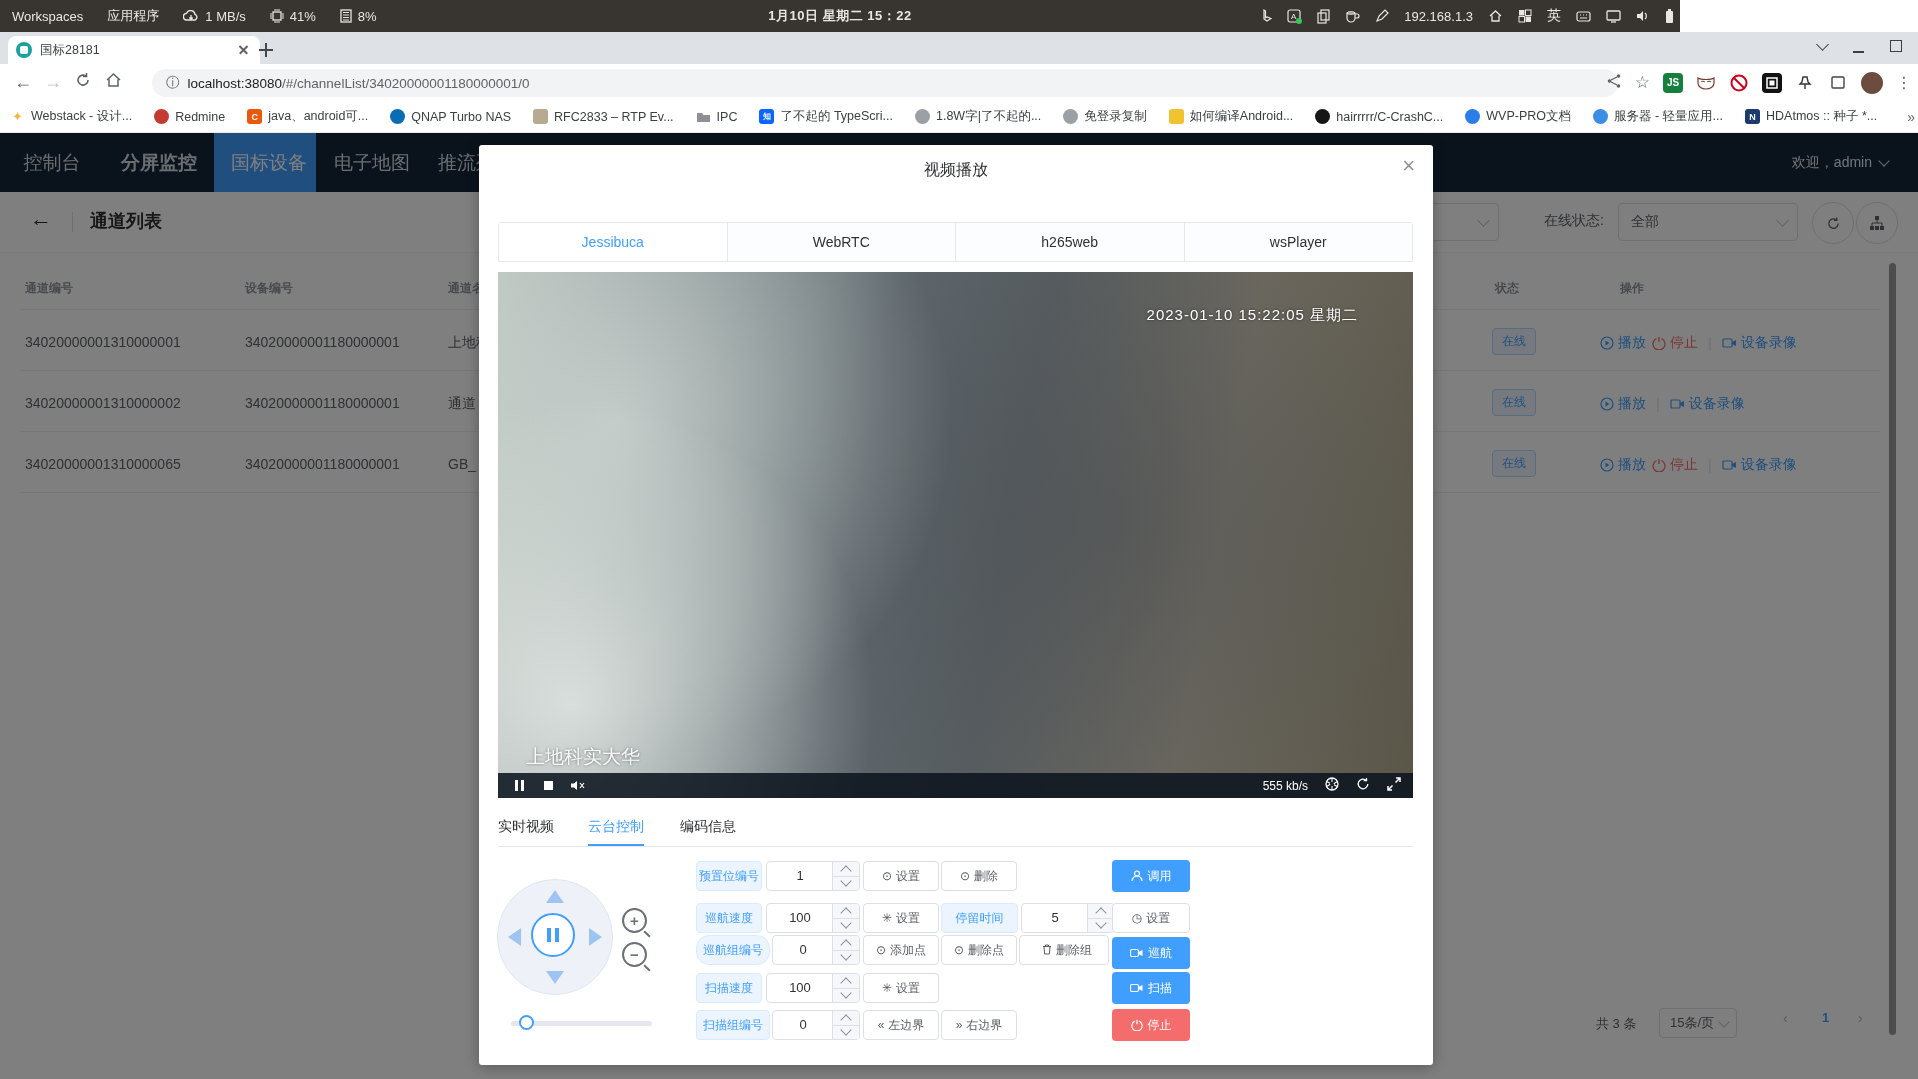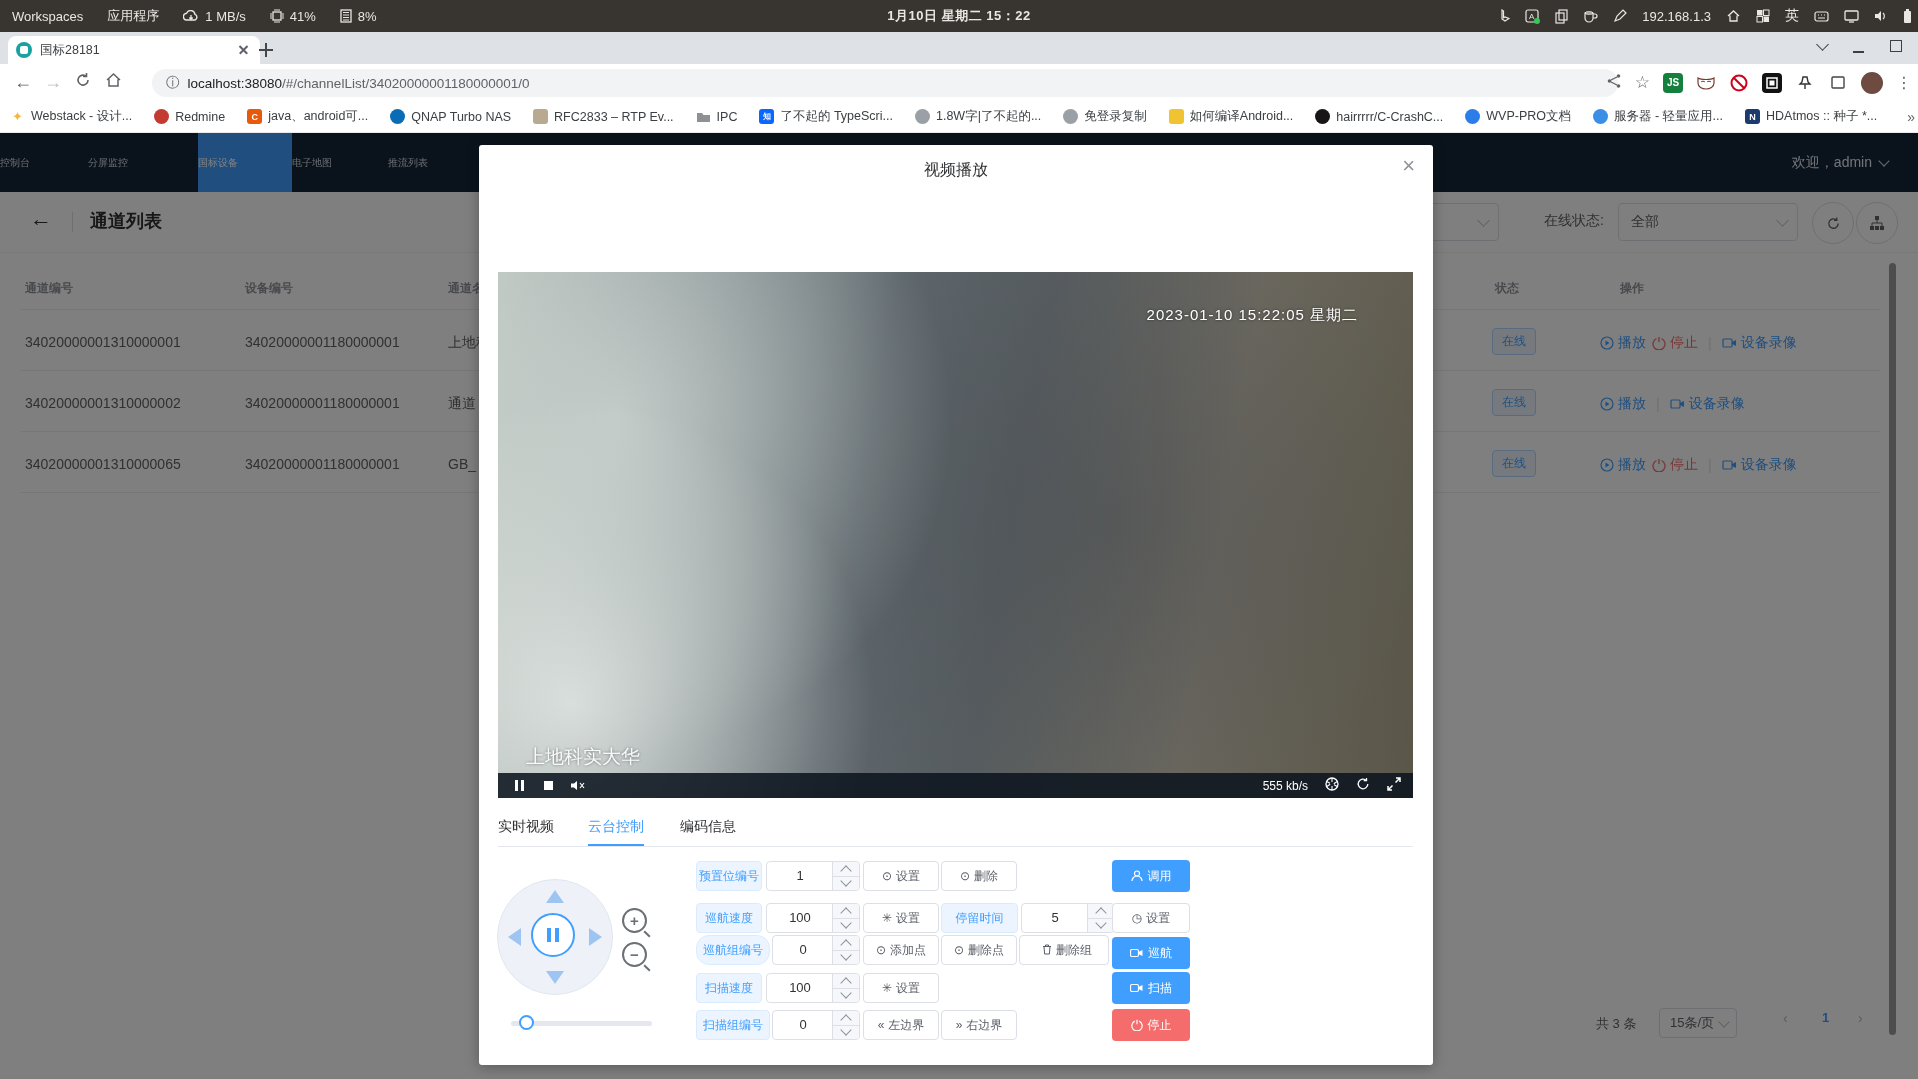--- a/index.html
+++ b/index.html
@@ -1,21 +1,21 @@
 <!DOCTYPE html>
 <html><head>
 <meta charset="utf-8">
 <style>
   html,body{margin:0;padding:0;background:#222;}
   #screen{position:relative;width:1918px;height:1079px;overflow:hidden;
     font-family:"Liberation Sans","DejaVu Sans",sans-serif;background:#fff;}
   .abs{position:absolute;}
 
   
-  #sysbar{left:0;top:0;width:1918px;height:32px;background:#38342f;color:#e9e7e4;
+  #sysbar{left:0;top:0;width:1680px;height:32px;background:#38342f;color:#e9e7e4;
     font-size:13px;display:flex;align-items:center;}
   #sysbar .seg{display:flex;align-items:center;gap:6px;margin:0 12px;white-space:nowrap;}
   #sysbar svg{display:block;}
   #sys-clock{position:absolute;left:0;right:0;text-align:center;font-weight:bold;letter-spacing:.5px;}
   #sys-right{position:absolute;right:6px;display:flex;align-items:center;gap:15px;}
 
   
   #tabstrip{left:0;top:32px;width:1918px;height:32px;background:#dee1e6;padding-left:40px;}
   .btab{position:absolute;left:8px;top:4px;width:236px;height:28px;background:#fff;
     border-radius:8px 8px 0 0;display:flex;align-items:center;padding:0 8px;gap:8px;}
@@ -50,21 +50,21 @@
     border-bottom:1px solid #e8eaed;padding-left:10px;box-sizing:border-box;}
   .bm{display:flex;align-items:center;gap:6px;font-size:12.5px;color:#3c4043;margin-right:22px;white-space:nowrap;}
   .bmico{width:15px;height:15px;border-radius:3px;display:flex;align-items:center;justify-content:center;
     font-size:9px;color:#fff;font-weight:bold;flex:none;}
   #bm-overflow{color:#5f6368;font-size:14px;margin-left:8px;}
 
   
   #page{left:0;top:133px;width:1918px;height:946px;background:#fff;}
   #dim{position:absolute;inset:0;background:rgba(0,0,0,0.5);z-index:5;}
   #appnav{position:absolute;left:0;top:0;width:1918px;height:59px;background:#152639;display:flex;}
-  .ntab{height:59px;line-height:59px;color:#d5dbe2;font-size:10px;}
+  .ntab{height:59px;line-height:59px;text-align:center;color:#d5dbe2;font-size:19px;padding-left:8px;}
   .ntab.active{background:#409eff;color:#fff;}
   #welcome{position:absolute;right:30px;top:0;height:59px;line-height:59px;color:#e3e8ee;font-size:14px;display:flex;align-items:center;gap:8px;}
   .dcaret{width:7px;height:7px;border-right:1.4px solid #cfd6dd;border-bottom:1.4px solid #cfd6dd;transform:rotate(45deg);margin-top:-3px;}
   #subheader{position:absolute;left:0;top:59px;width:1918px;height:60px;background:#fff;border-bottom:1px solid #f0f0f0;}
   #backarrow{position:absolute;left:30px;top:14px;font-size:22px;color:#303133;font-weight:bold;}
   #vdiv{position:absolute;left:72px;top:20px;width:1px;height:20px;background:#dcdfe6;}
   #pagetitle{position:absolute;left:90px;top:17px;font-size:18px;font-weight:bold;color:#303133;}
   .sel{position:absolute;height:38px;border:1px solid #dcdfe6;border-radius:4px;background:#fff;
     display:flex;align-items:center;font-size:14px;color:#606266;padding:0 12px;box-sizing:border-box;}
   .sel .scaret{position:absolute;right:10px;width:8px;height:8px;border-right:1.4px solid #c0c4cc;border-bottom:1.4px solid #c0c4cc;transform:rotate(45deg);margin-top:-3px;}
@@ -408,21 +408,21 @@
         <span class="bmico" style="background:#1d3a6e;font-size:9px;">N</span>
         <span>HDAtmos :: 种子 *...</span>
       </span>
     <span id="bm-overflow">»</span>
   </div>
 
   <div id="page" class="abs">
 
     <div id="appnav">
       <div class="ntab" style="width:88px;">控制台</div>
-      <div class="ntab" style="width:110px;">分屏监控</div>
+      <div class="ntab" style="width:110px;font-weight:bold;">分屏监控</div>
       <div class="ntab active" style="width:94px;">国标设备</div>
       <div class="ntab" style="width:96px;">电子地图</div>
       <div class="ntab" style="width:96px;">推流列表</div>
       <div id="welcome">
           <span>欢迎，admin</span>
           <span class="dcaret"></span>
         </div>
     </div>
 
     <div id="subheader">
@@ -555,20 +555,26 @@
     </div>
     <div id="scrollthumb"></div>
 
     <div id="dim"></div>
   </div>
 
   <div id="modal" class="abs">
     <div id="mtitle">视频播放</div>
     <div id="mclose">×</div>
 
+    <div id="ptabs">
+      <div class="ptab active">Jessibuca</div>
+      <div class="ptab">WebRTC</div>
+      <div class="ptab">h265web</div>
+      <div class="ptab">wsPlayer</div>
+    </div>
 
     <div id="video">
       <div id="osdtime">2023-01-10 15:22:05 星期二</div>
       <div id="watermark">上地科实大华</div>
       <div id="vbar">
         <span class="vico pausebars">
             <i></i>
             <i></i>
           </span>
         <span class="vico">

